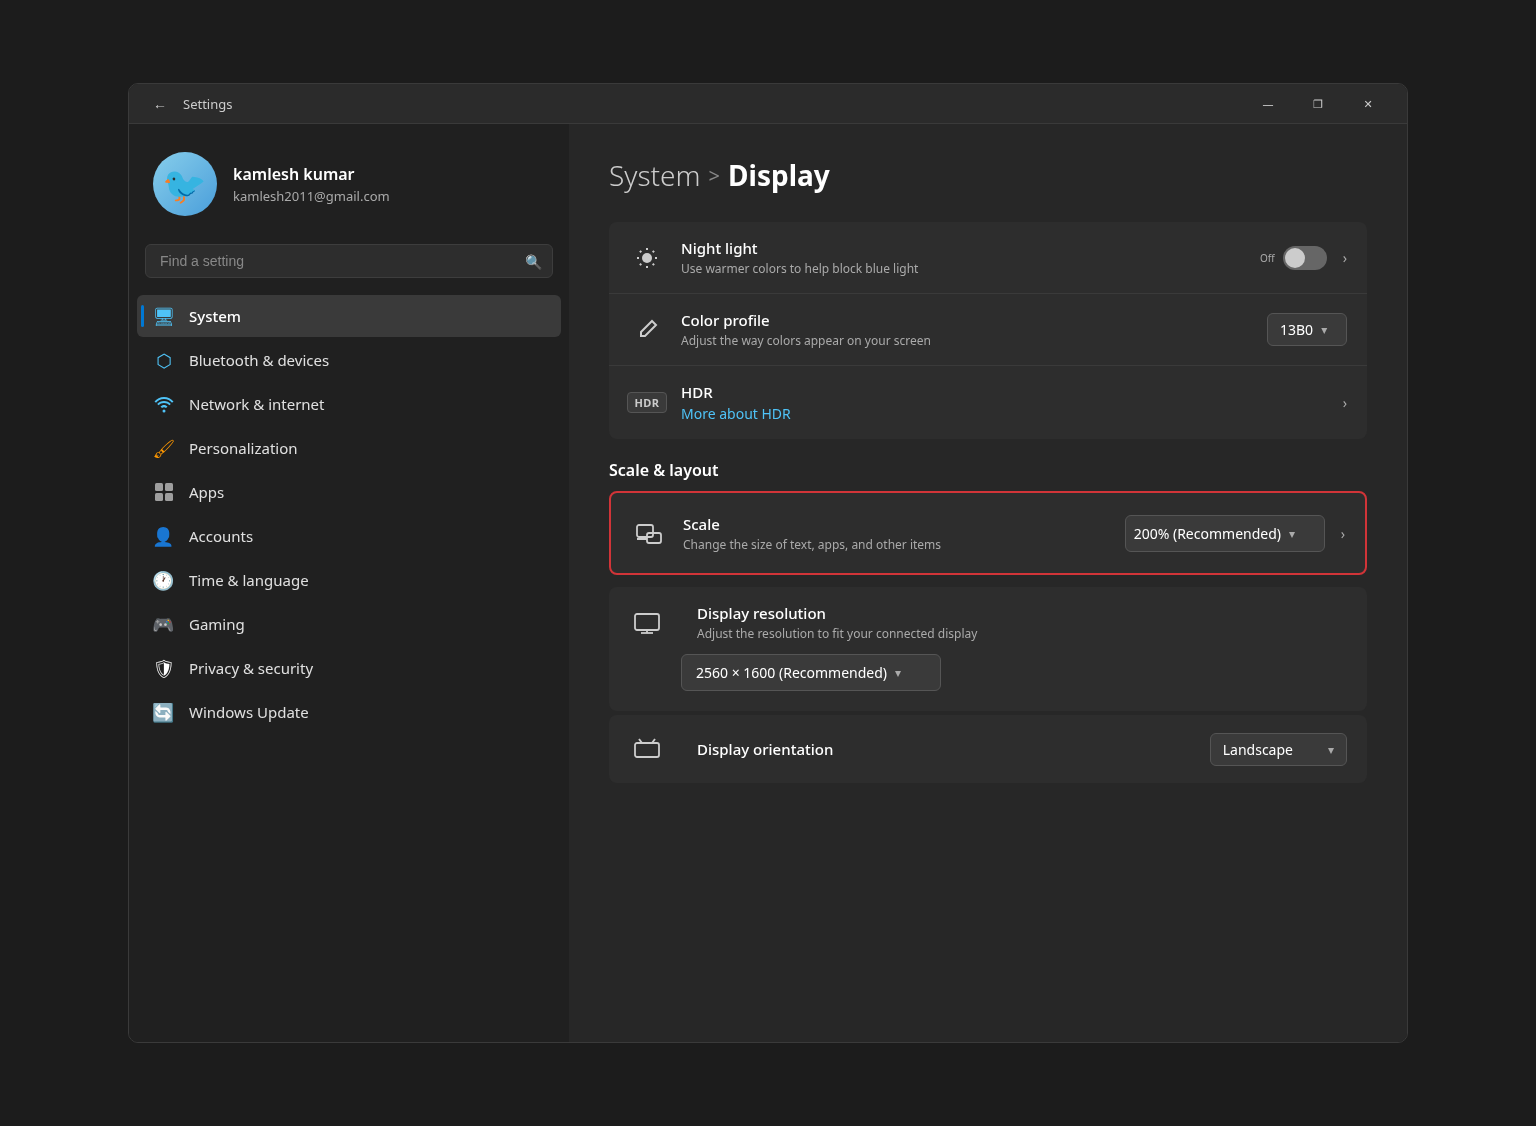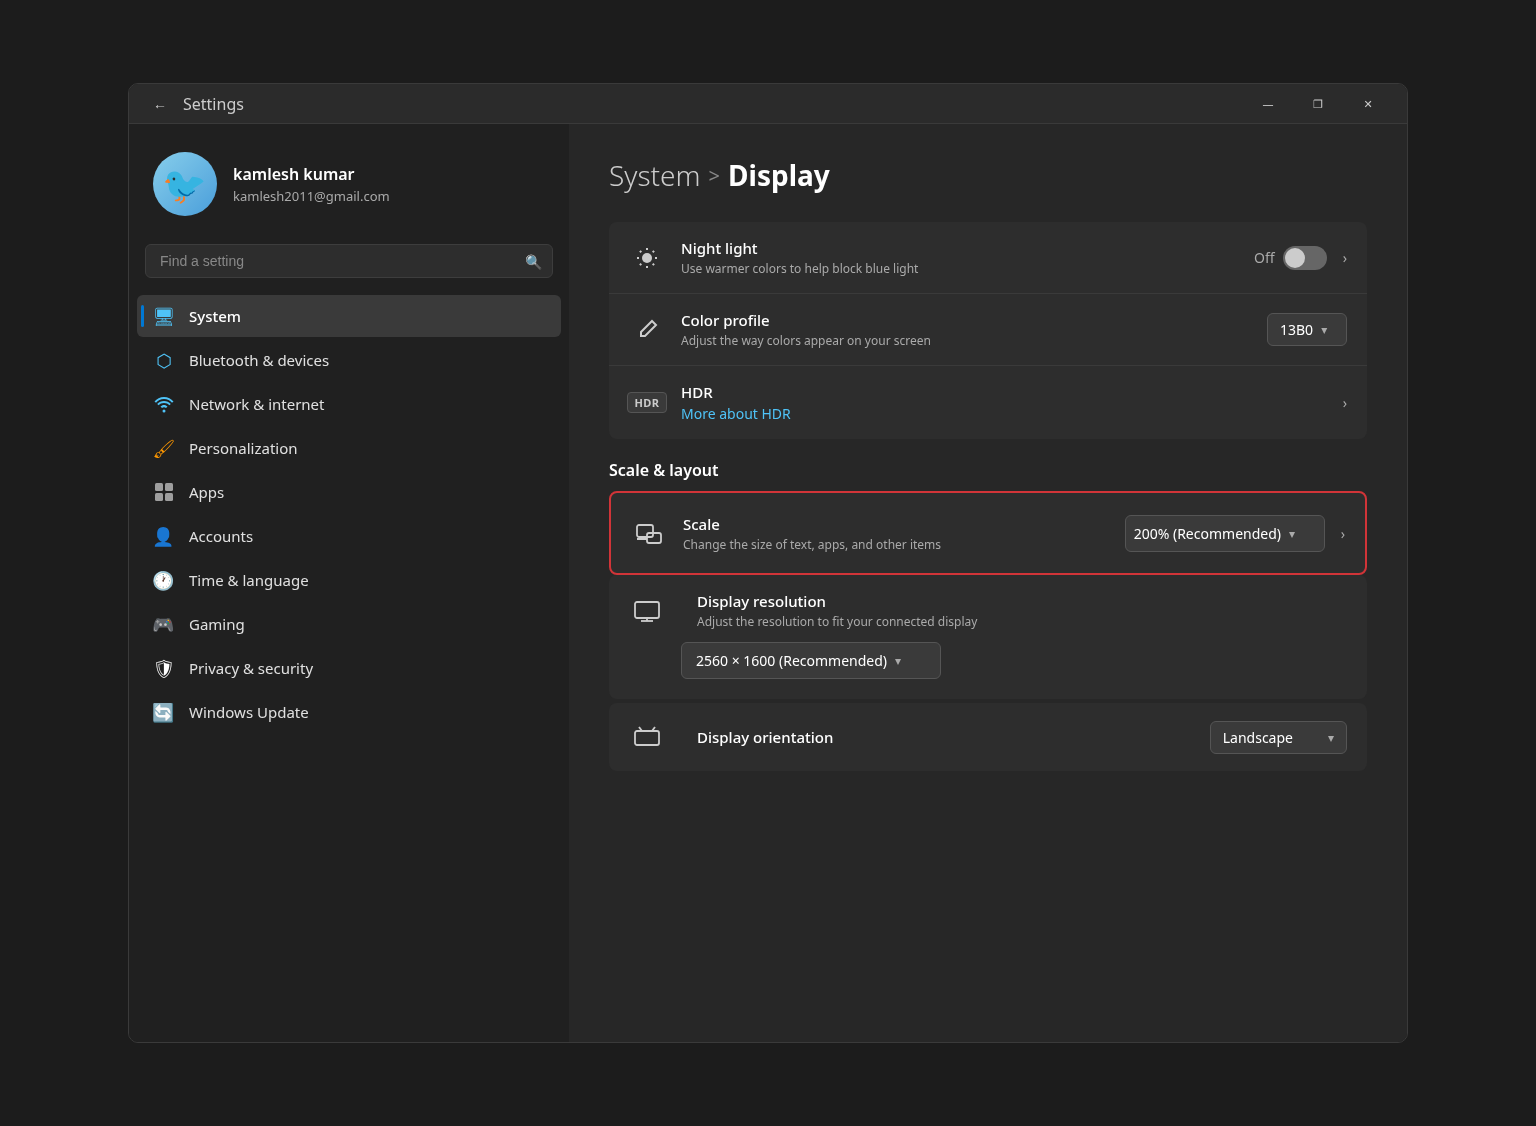--- a/index.html
+++ b/index.html
@@ -40,21 +40,21 @@
       display: flex;
       align-items: center;
       justify-content: center;
       border-radius: 4px;
       cursor: pointer;
       color: #cccccc;
       font-size: 14px;
     }
     .titlebar-title {
       margin-left: 8px;
-      font-size: 16px;
+      font-size: 13px;
       color: #cccccc;
     }
     .titlebar-controls {
       margin-left: auto;
       display: flex;
       gap: 4px;
     }
     .title-btn {
       width: 46px;
       height: 32px;
@@ -258,21 +258,21 @@
       height: 20px;
       background: #ccc;
       border-radius: 50%;
       position: absolute;
       top: 2px;
       right: 2px;
       transition: left 0.2s;
     }
     .toggle.off .toggle-thumb { left: 2px; right: auto; }
     .toggle-label {
-      font-size: 14px;
+      font-size: 10px;
       color: #aaaaaa;
     }
     .chevron {
       color: #aaaaaa;
       font-size: 14px;
       margin-left: 8px;
     }
     .dropdown-control {
       background: #3a3a3a;
       border: 1px solid #555;
@@ -307,21 +307,21 @@
     .scale-layout-title {
       font-size: 16px;
       font-weight: 600;
       color: #ffffff;
       margin: 20px 0 10px 0;
     }
     .scale-card-highlighted {
       background: #2d2d2d;
       border: 2px solid #d13438;
       border-radius: 8px;
-      margin-bottom: 0;
+      margin-bottom: 12px;
       overflow: hidden;
     }
     .scale-row {
       display: flex;
       align-items: center;
       padding: 16px 20px;
       min-height: 80px;
       cursor: pointer;
     }
     .scale-dropdown {

